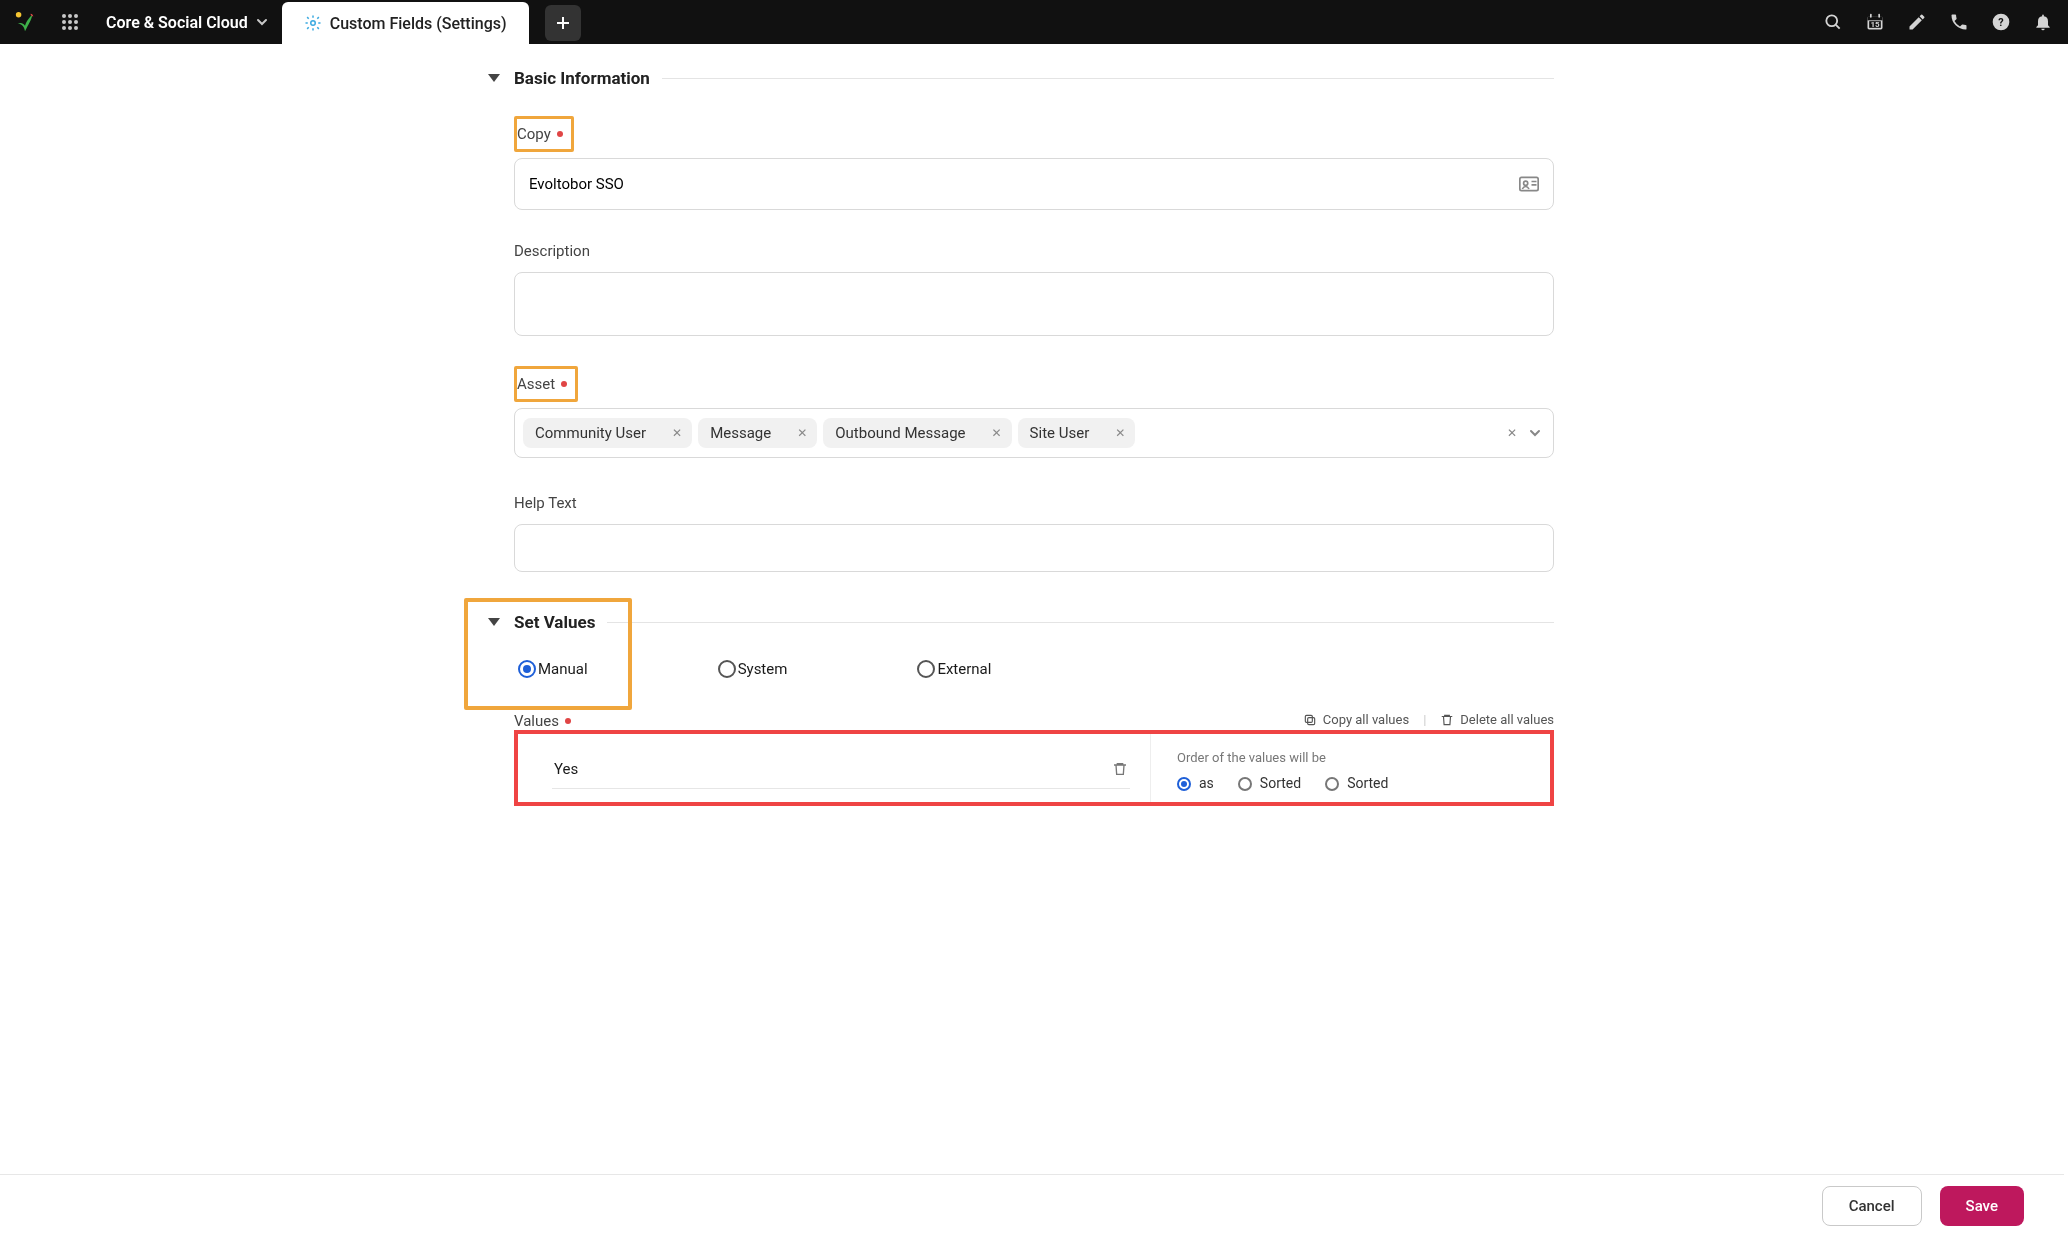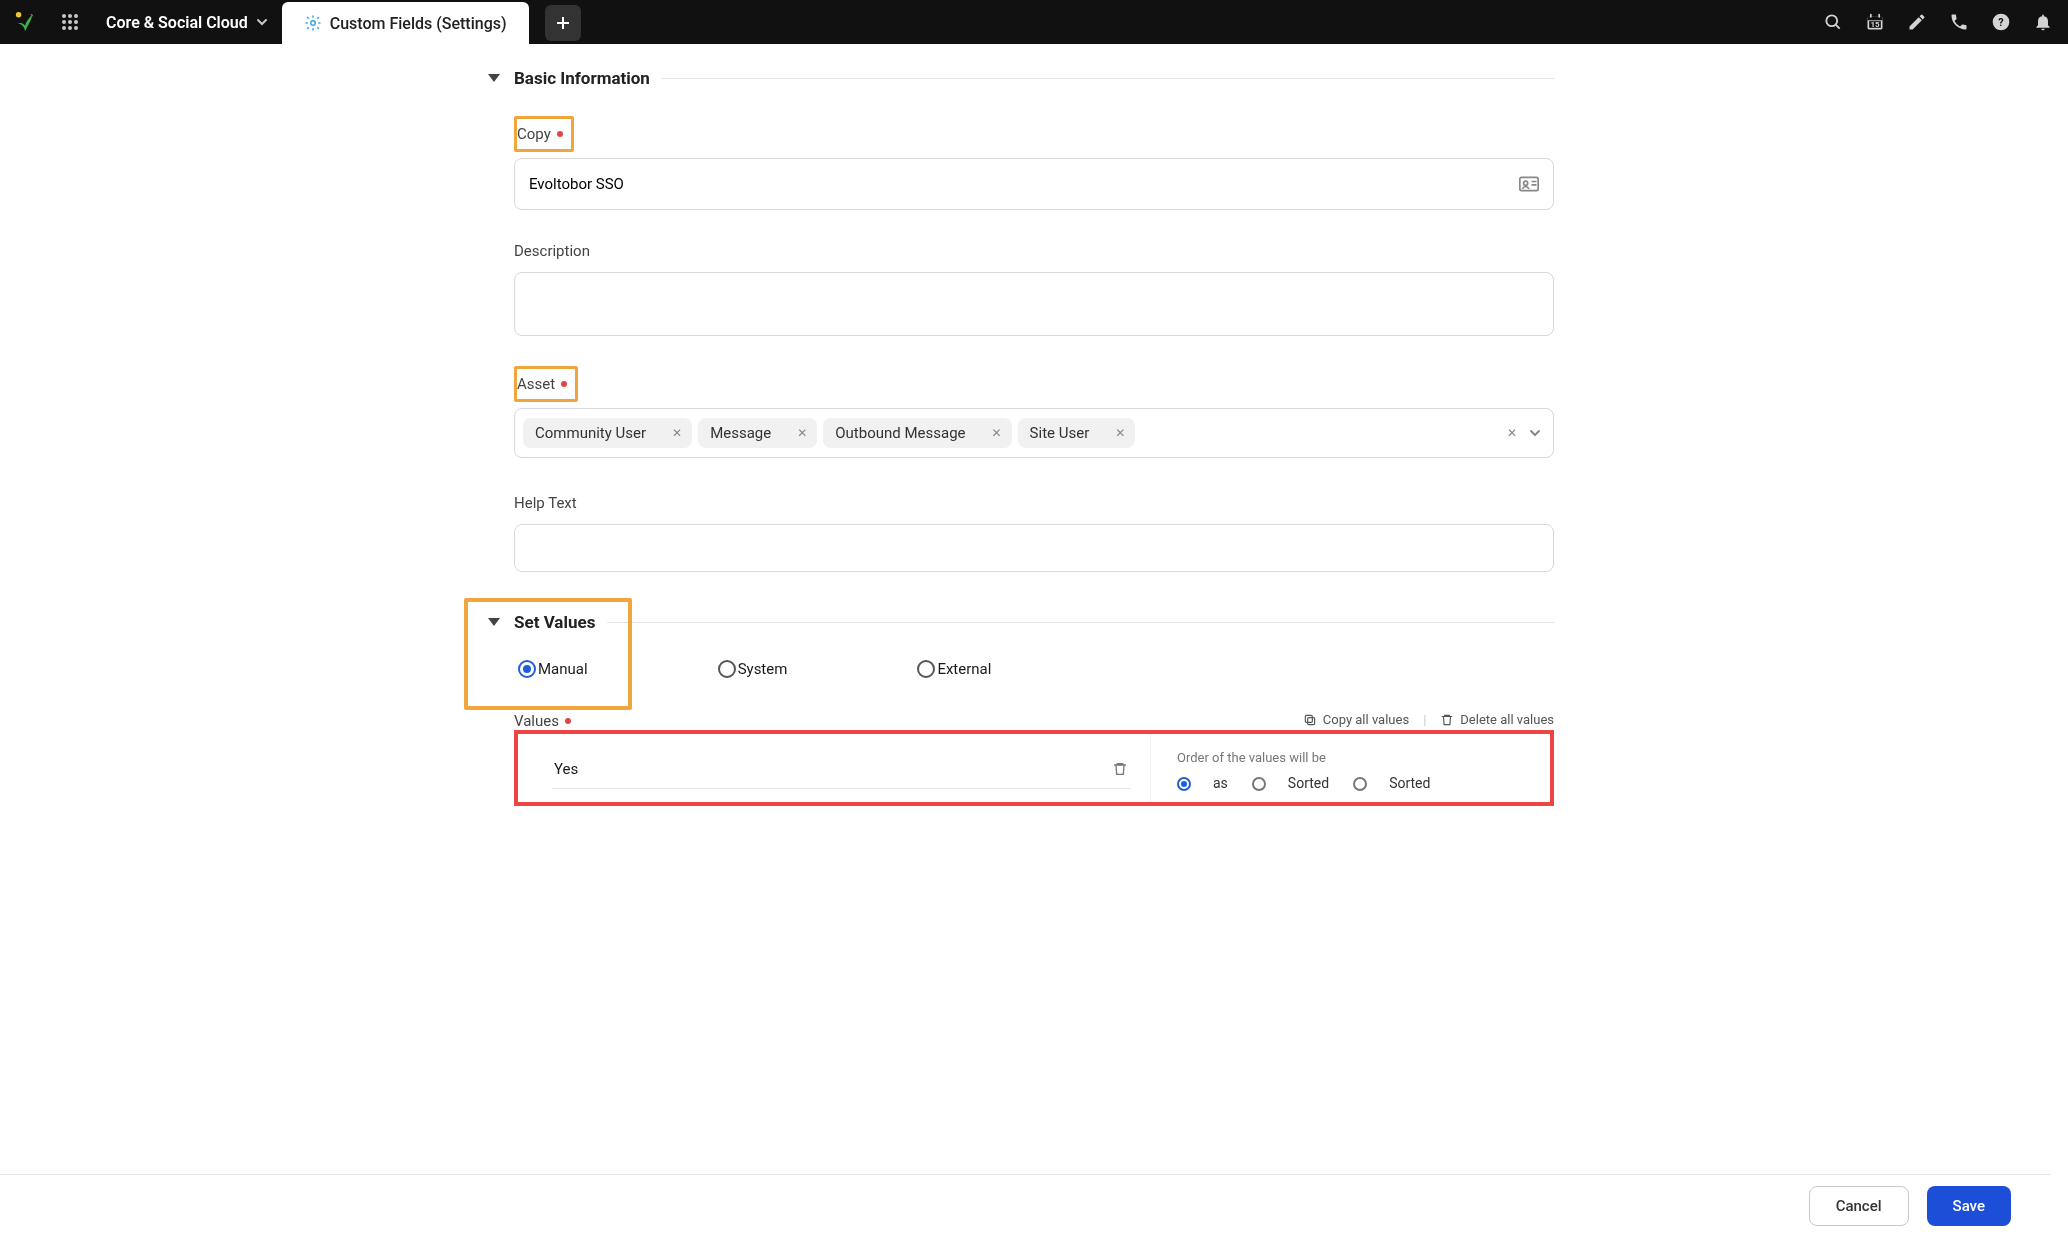--- a/index.html
+++ b/index.html
@@ -311,38 +311,38 @@
   }
   .sort-row {
     display: flex;
     align-items: flex-start;
     gap: 24px;
     margin-top: 10px;
   }
   .sort-opt {
     display: flex;
     align-items: center;
-    gap: 22px;
+    gap: 8px;
   }
   .sort-opt .ring {
     width: 14px; height: 14px;
     border: 2px solid #777;
     border-radius: 50%;
     display:flex;align-items:center;justify-content:center;
     margin-top:2px;
   }
   .sort-opt.selected .ring { border-color:#1e5fd8; }
   .sort-opt .dot { width:6px;height:6px;border-radius:50%;background:#1e5fd8;display:none; }
   .sort-opt.selected .dot { display:block; }
   .sort-opt .lbl { font-size: 14px; color:#333; max-width: 90px; }
 
   
   .footer {
     position: absolute;
-    left: 0; right: 17px; bottom: 0;
+    left: 0; right: 4px; bottom: 0;
     height: 62px;
     background: #fff;
     border-top: 1px solid #e7e7e7;
     display: flex;
     align-items: center;
     justify-content: flex-end;
     gap: 18px;
     padding-right: 40px;
   }
   .btn {
@@ -354,21 +354,21 @@
     cursor: pointer;
     display: flex; align-items: center;
   }
   .btn.secondary {
     border: 1px solid #c9c9c9;
     background: #fff;
     color: #333;
   }
   .btn.primary {
     border: none;
-    background: #1d4ed8;
+    background: #be185d;
     color: #fff;
   }
 </style>
 </head>
 <body>
 
 <div class="topbar">
   <div class="logo">
     <svg width="22" height="22" viewBox="0 0 24 24">
       <path d="M12 22c-1 -6 -5 -8 -8 -8c3 -2 6 -1 8 2c2 -6 5 -9 8 -12c-1 6 -4 10 -8 18z" fill="#3eb24a"></path>

